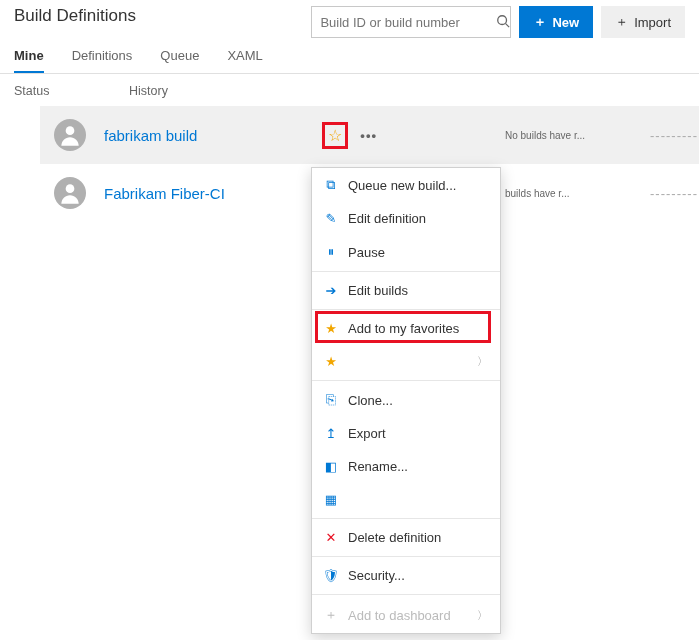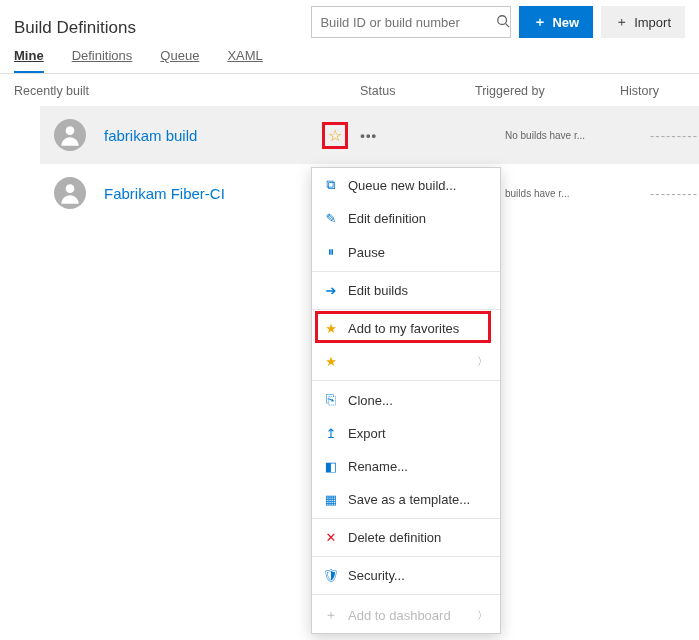--- a/index.html
+++ b/index.html
@@ -1,26 +1,26 @@
 <!DOCTYPE html>
 <html><head>
   <meta charset="utf-8">
   <style>
     * { box-sizing: border-box; margin: 0; padding: 0; font-family: "Segoe UI", -apple-system, sans-serif; }
     body { width: 699px; height: 640px; background: #fff; color: #333; font-size: 13px; position: relative; }
-    .header { display: flex; align-items: flex-end; padding: 6px 14px 0 14px; gap: 8px; }
+    .header { display: flex; align-items: flex-start; padding: 6px 14px 0 14px; gap: 8px; }
     .page-title { font-size: 17px; font-weight: 400; color: #333; flex: 1; }
     .search-box { border: 1px solid #c8c8c8; display: flex; align-items: center; width: 200px; height: 32px; padding: 0 8px; }
     .search-box input { border: none; outline: none; flex: 1; font-size: 13px; color: #333; }
     .search-icon { color: #666; }
     .btn { height: 32px; padding: 0 14px; border: none; display: inline-flex; align-items: center; gap: 6px; font-size: 13px; cursor: pointer; }
     .btn-primary { background: #0078d4; color: #fff; font-weight: 600; }
     .btn-secondary { background: #efefef; color: #333; }
     .tabs { display: flex; gap: 28px; padding: 10px 14px 0 14px; border-bottom: 1px solid #e0e0e0; }
-    .tab { color: #666; padding-bottom: 8px; cursor: pointer; border-bottom: 2px solid transparent; text-decoration: underline; }
+    .tab { color: #666; padding-bottom: 8px; cursor: pointer; border-bottom: 2px solid transparent; }
     .tab.active { color: #333; font-weight: 600; border-bottom-color: #0078d4; }
     .col-head { color: #666; font-size: 12.5px; }
     .list-header { display: flex; padding: 10px 14px 8px; }
     .col-name { flex: 0 0 280px; }
     .col-status { flex: 0 0 115px; }
     .col-trigger { flex: 0 0 145px; }
     .col-history { flex: 0 0 80px; }
     .row { display: flex; align-items: center; padding: 10px 8px 10px 14px; min-height: 58px; margin-left: 40px; }
     .row.selected { background: #f0f0f0; }
     .avatar { width: 32px; height: 32px; border-radius: 50%; background: #b0b0b0; display: flex; align-items: center; justify-content: center; margin-right: 18px; flex-shrink: 0; }
@@ -68,23 +68,21 @@
 </div>
 
 <div class="tabs">
   <div class="tab active">Mine</div>
   <div class="tab">Definitions</div>
   <div class="tab">Queue</div>
   <div class="tab">XAML</div>
 </div>
 
 <div class="list-header">
-  <div class="col-head col-name" style="flex:0 0 346px">Recently built</div>
   <div class="col-head col-status">Status</div>
-  <div class="col-head col-trigger">Triggered by</div>
   <div class="col-head col-history">History</div>
 </div>
 
 <div class="row selected">
   <div class="avatar">
     <svg viewBox="0 0 24 24" fill="#fff">
         <circle cx="12" cy="8" r="4"></circle>
         <path d="M4 22c0-4.4 3.6-8 8-8s8 3.6 8 8"></path>
       </svg>
   </div>
@@ -149,21 +147,20 @@
   <div class="menu-item">
     <span class="menu-icon">↥</span>
     <span>Export</span>
   </div>
   <div class="menu-item">
     <span class="menu-icon">◧</span>
     <span>Rename...</span>
   </div>
   <div class="menu-item">
     <span class="menu-icon">▦</span>
-    <span>Save as a template...</span>
   </div>
   <div class="menu-sep"></div>
   <div class="menu-item">
     <span class="menu-icon red">✕</span>
     <span>Delete definition</span>
   </div>
   <div class="menu-sep"></div>
   <div class="menu-item">
     <span class="menu-icon">🛡</span>
     <span>Security...</span>

